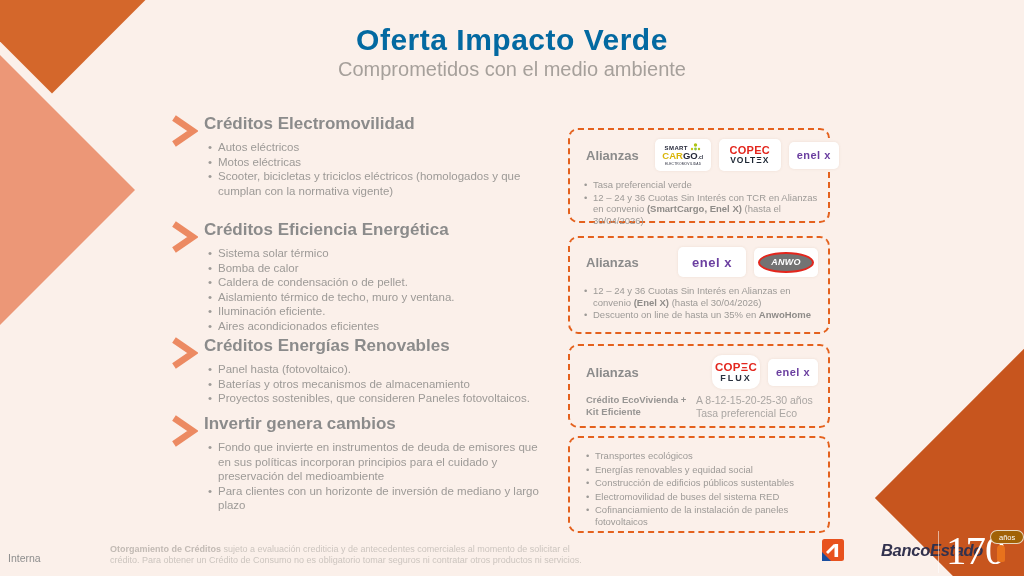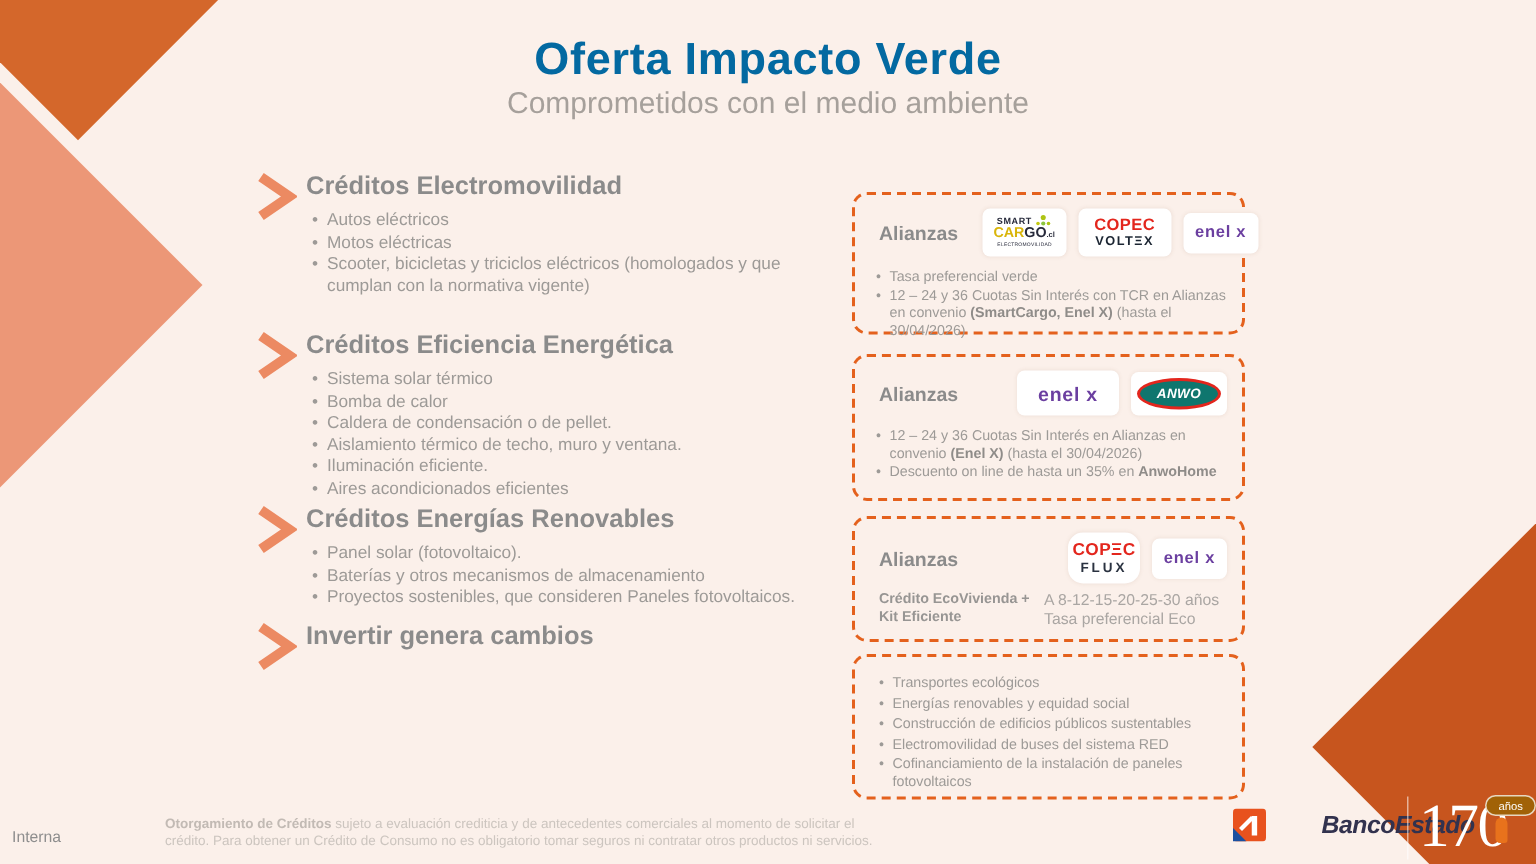--- a/index.html
+++ b/index.html
@@ -53,21 +53,21 @@
   .sc-accent{color:#D9B50A;}
   .sc-suffix{font-size:5px;}
   .sc-l3{font-size:6px;color:#26293A;transform:scale(.55);transform-origin:center top;white-space:nowrap;line-height:6px;letter-spacing:.3px;}
   .chip-copec-voltex{width:62px;height:32px;}
   .cv-l1{font-size:11px;font-weight:bold;color:#E3261D;line-height:11px;letter-spacing:.3px;}
   .cv-l2{font-size:8.5px;font-weight:bold;color:#1B2532;letter-spacing:1px;line-height:9px;}
   .chip-enel{color:#6B3FA0;font-weight:bold;letter-spacing:.5px;}
   .chip-enel-sm{width:50px;height:27px;font-size:11px;}
   .chip-enel-md{width:68px;height:30px;font-size:13px;}
   .chip-anwo{width:64px;height:29px;}
-  .anwo-oval{width:52px;height:17px;background:#0f766e;border:2px solid #E3261D;border-radius:50%;display:flex;align-items:center;justify-content:center;color:#fff;font-weight:bold;font-style:italic;font-size:9px;letter-spacing:.3px;}
+  .anwo-oval{width:52px;height:17px;background:#737373;border:2px solid #E3261D;border-radius:50%;display:flex;align-items:center;justify-content:center;color:#fff;font-weight:bold;font-style:italic;font-size:9px;letter-spacing:.3px;}
   .chip-copec-flux{width:48px;height:34px;border-radius:10px;}
   .cf-l1{font-size:11.5px;font-weight:bold;color:#E3261D;line-height:12px;letter-spacing:.3px;}
   .cf-l2{font-size:9px;font-weight:bold;color:#2A3240;letter-spacing:2px;line-height:10px;}
 
   
   .b3-row{display:flex;padding:5px 10px 0 16px;}
   .b3-label{width:110px;font-size:9.5px;font-weight:bold;color:#979593;line-height:11.5px;}
   .b3-terms{font-size:10.5px;color:#AAA6A3;line-height:13px;}
 
   
@@ -120,31 +120,35 @@
     <li>Aires acondicionados eficientes</li>
   </ul>
 </div>
 
 <div class="section" id="sec-3">
   <svg class="chev" width="30" height="34" viewBox="0 0 30 34">
       <path d="M6 4 L25 17 L6 30" fill="none" stroke="#EC8A62" stroke-width="6.5" stroke-linejoin="miter"></path>
     </svg>
   <div class="sec-title">Créditos Energías Renovables</div>
   <ul class="sec-list">
-    <li>Panel solar (fotovoltaico).</li>
+    <li>Panel hasta (fotovoltaico).</li>
     <li>Baterías y otros mecanismos de almacenamiento</li>
     <li>Proyectos sostenibles, que consideren Paneles fotovoltaicos.</li>
   </ul>
 </div>
 
 <div class="section" id="sec-4">
   <svg class="chev" width="30" height="34" viewBox="0 0 30 34">
       <path d="M6 4 L25 17 L6 30" fill="none" stroke="#EC8A62" stroke-width="6.5" stroke-linejoin="miter"></path>
     </svg>
   <div class="sec-title">Invertir genera cambios</div>
+  <ul class="sec-list">
+    <li>Fondo que invierte en instrumentos de deuda de emisores que en sus políticas incorporan principios para el cuidado y preservación del medioambiente</li>
+    <li>Para clientes con un horizonte de inversión de mediano y largo plazo</li>
+  </ul>
 </div>
 
 <div class="box" id="box-1">
   <div class="box-head">
     <span class="alianzas">Alianzas</span>
     <span class="chips after-label">
       <span class="chip chip-smartcargo">
         <span class="sc-l1">
           <span>SMART</span>
           <svg width="11" height="8" viewBox="0 0 11 8">

